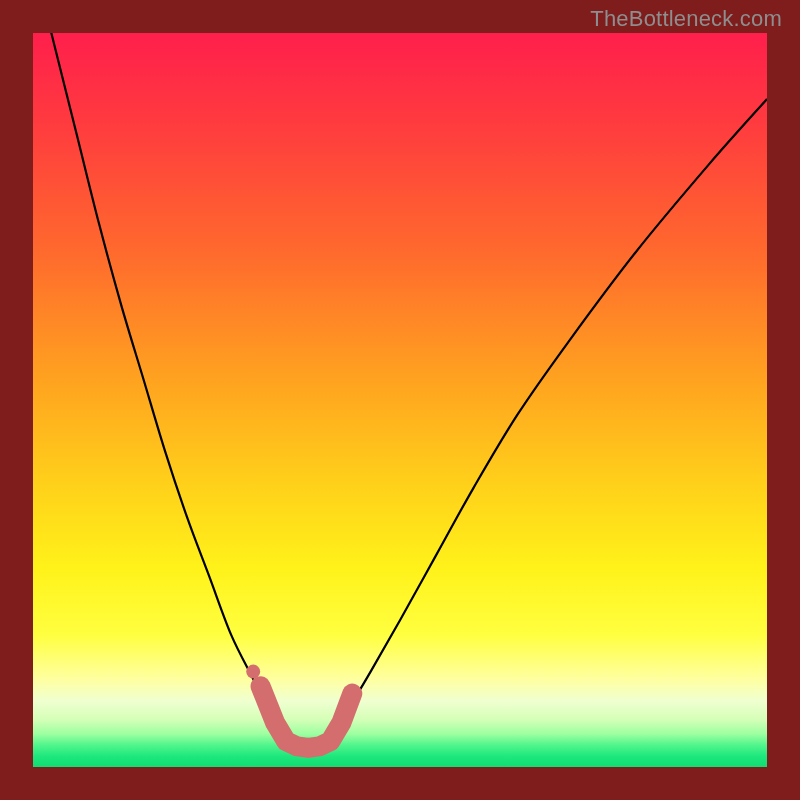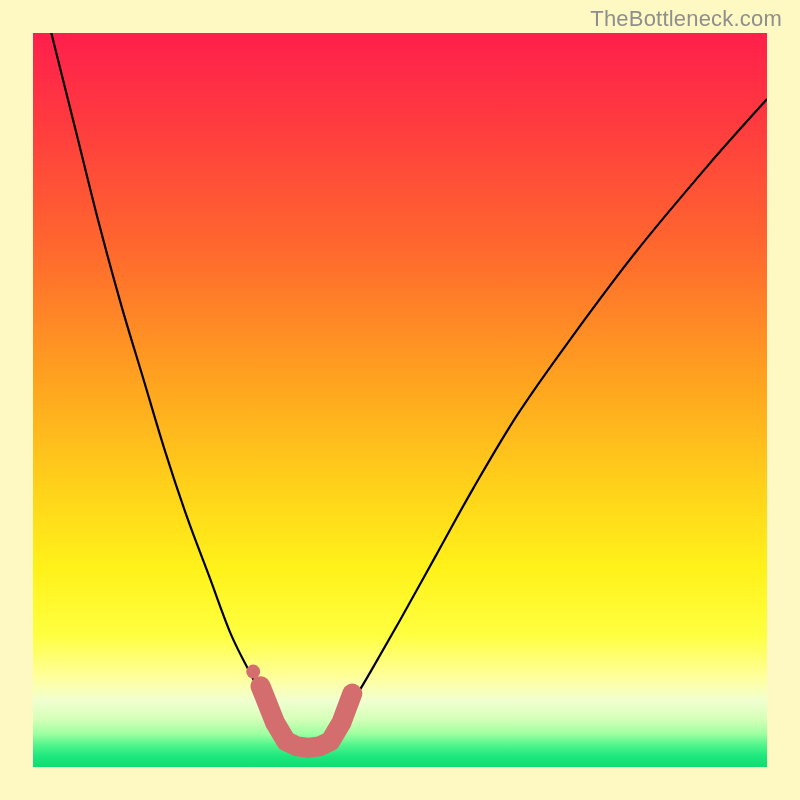--- a/index.html
+++ b/index.html
@@ -10,21 +10,21 @@
     background: #000000;
     overflow: hidden;
     font-family: Arial, Helvetica, sans-serif;
   }
   .frame {
     position: absolute;
     top: 0;
     left: 0;
     width: 800px;
     height: 800px;
-    background: #fef9c3;
+    background: #7f1d1d;
   }
   .plot-area {
     position: absolute;
     left: 33px;
     top: 33px;
     width: 734px;
     height: 734px;
     overflow: hidden;
   }
   .gradient {

